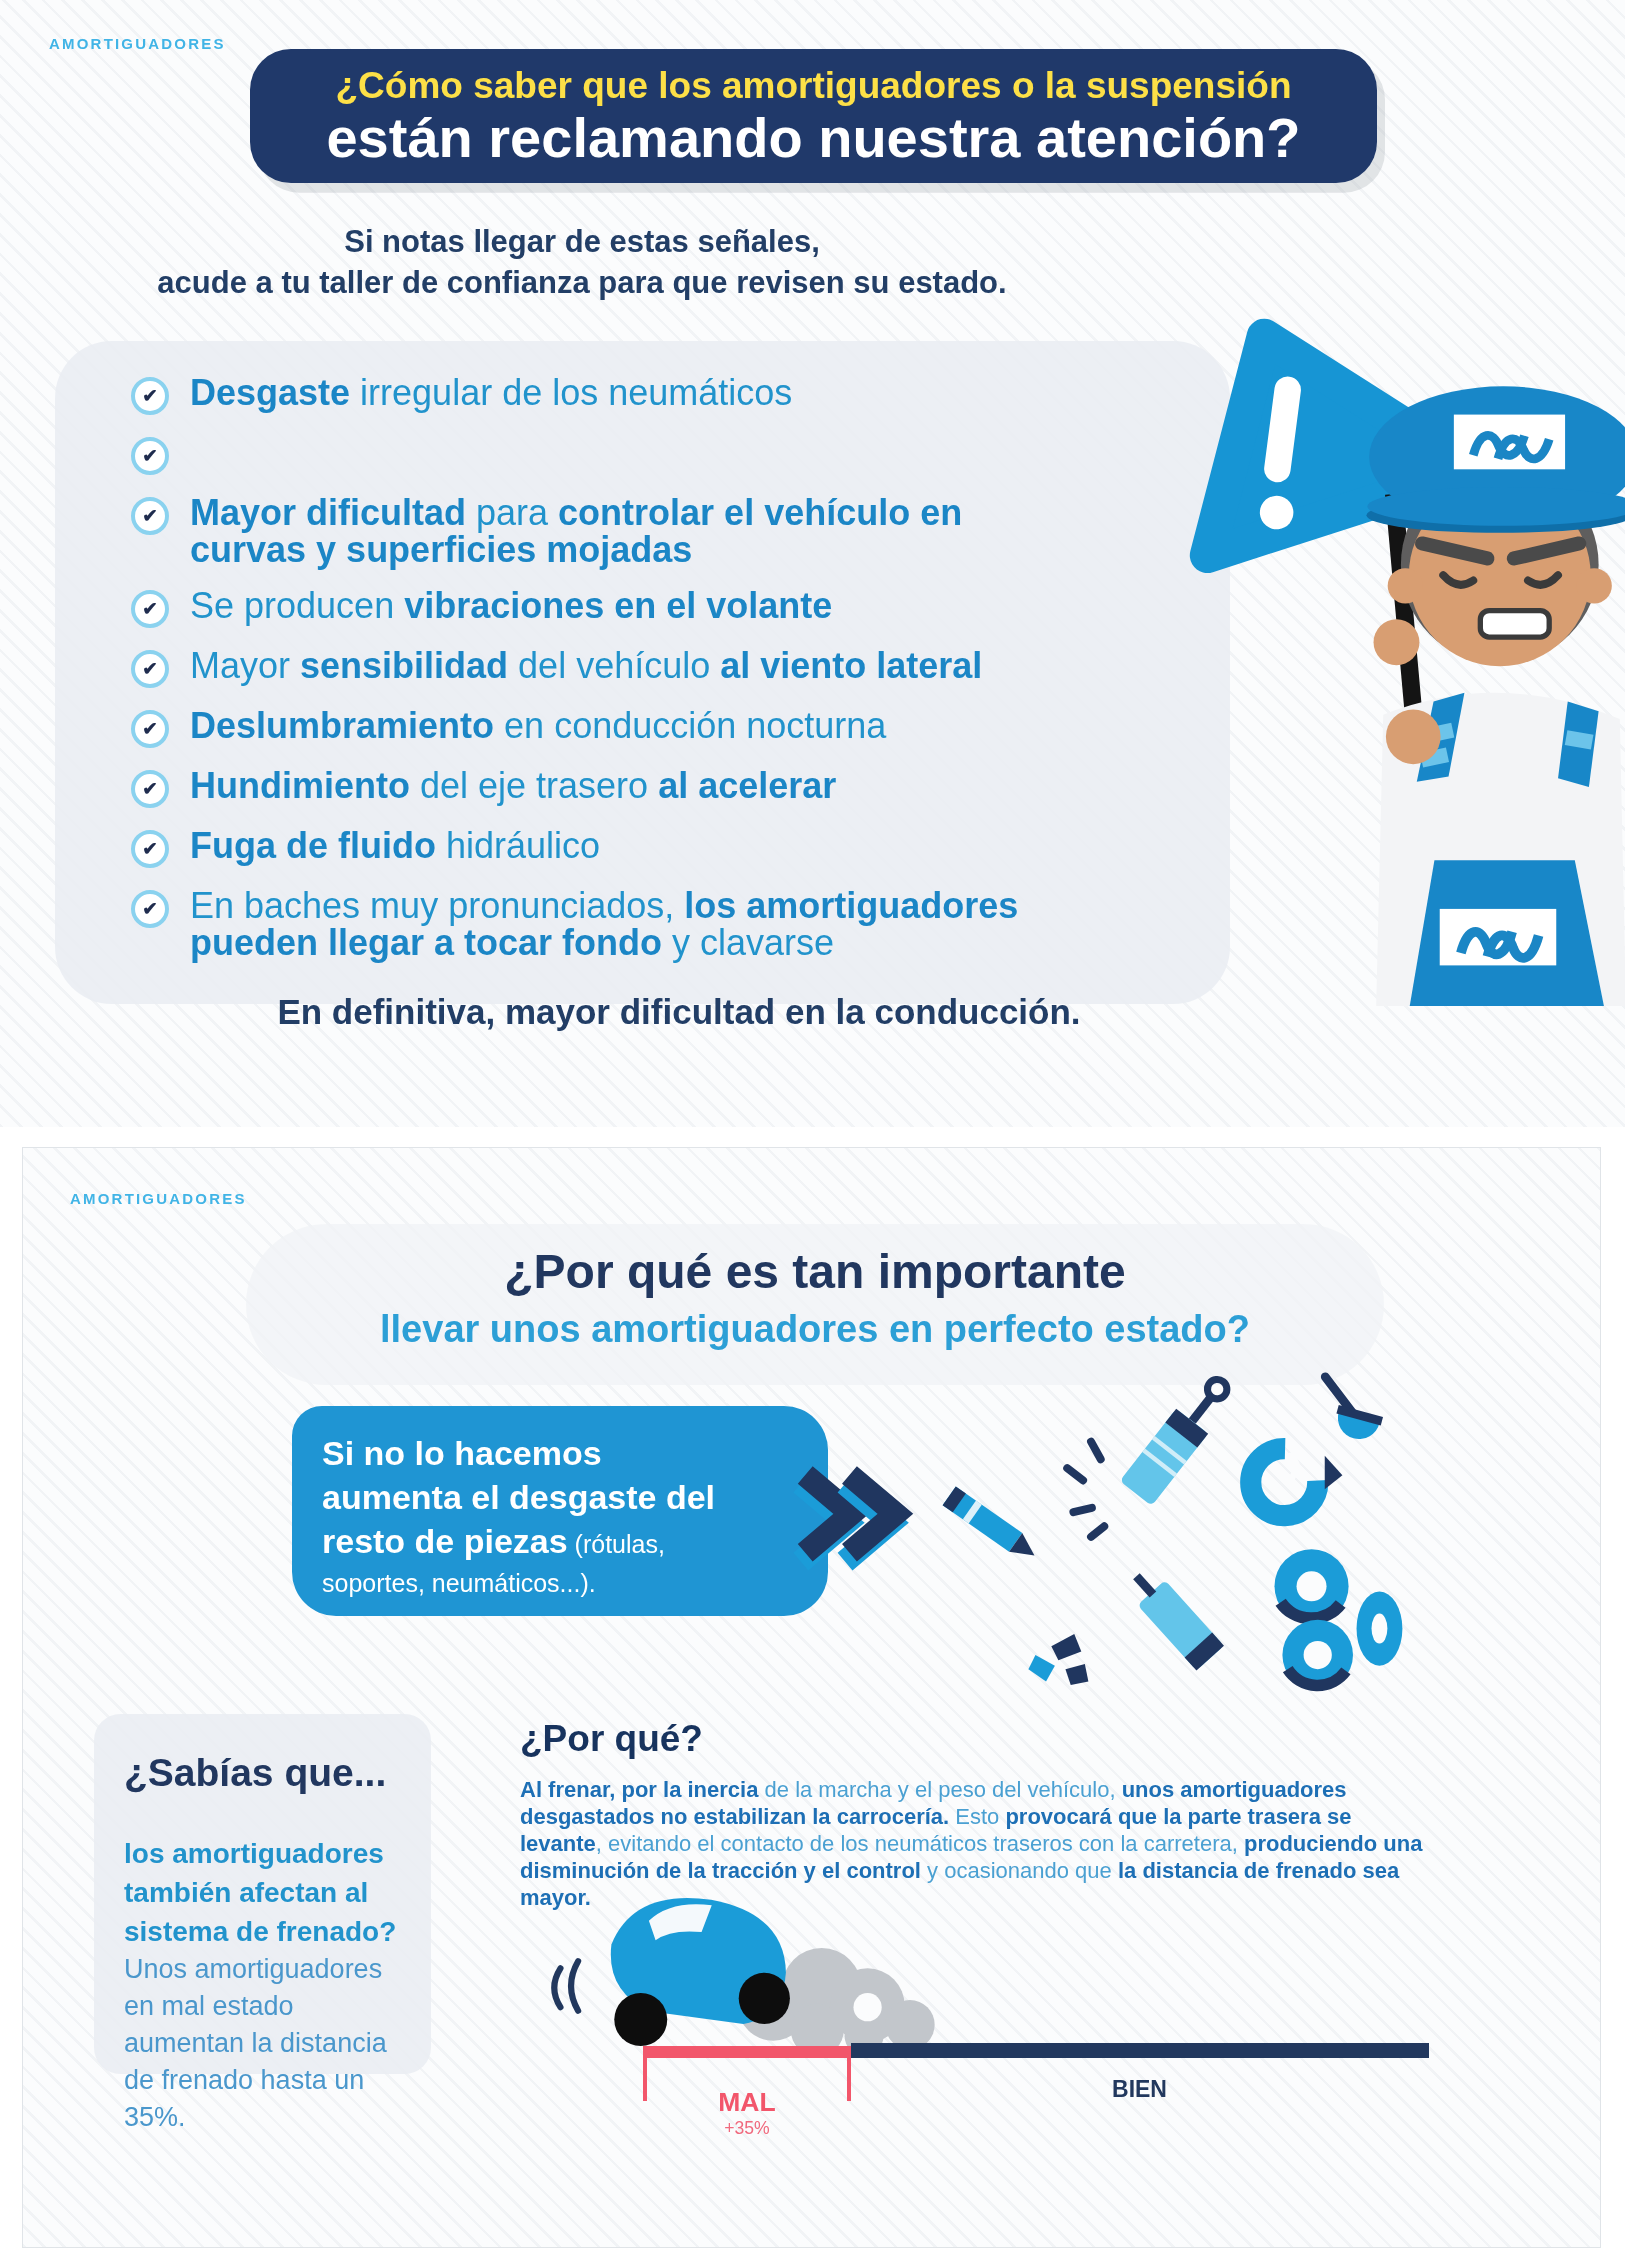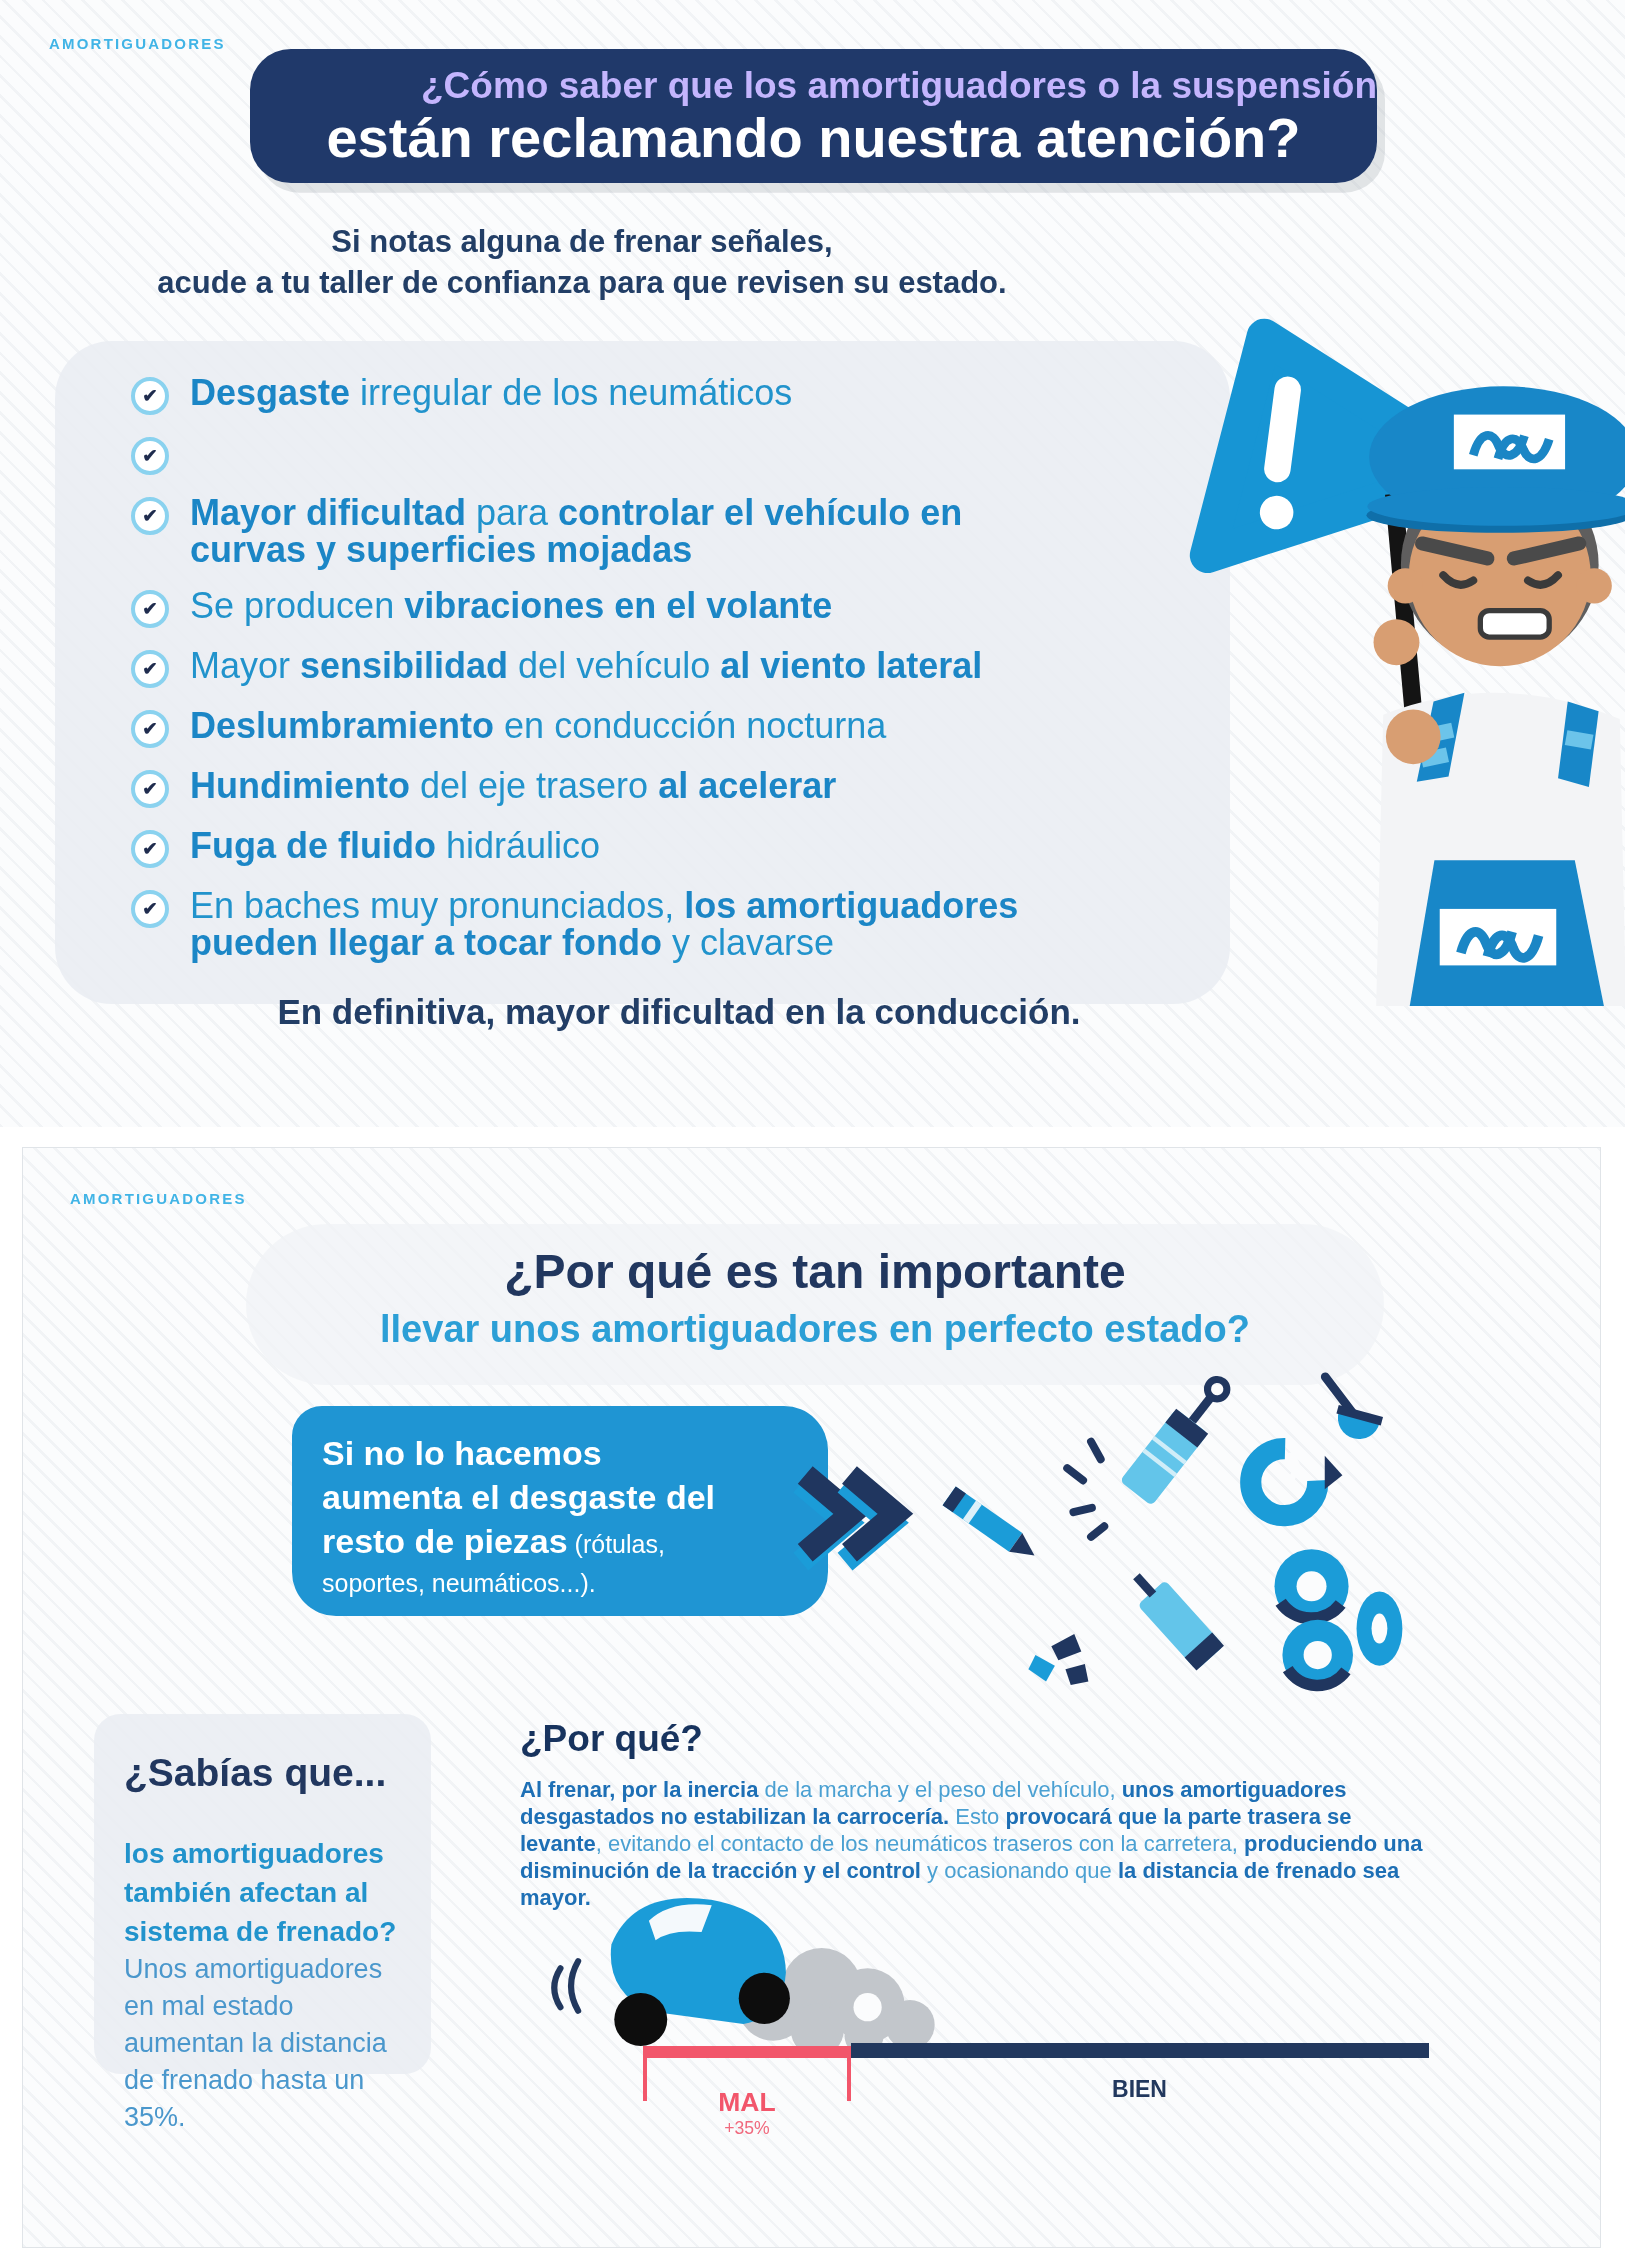--- a/index.html
+++ b/index.html
@@ -12,21 +12,21 @@
 
   
   .corner-mark{left:0;top:6;width:9.7px;height:15px;background:#c0392b;}
 
   
   .panel1{left:0;top:0;width:1626px;height:1127px;}
   .tag{font-size:15px;font-weight:700;letter-spacing:2.2px;color:#41b4e6;}
   .tag1{left:49px;top:35px;}
   .title-box{left:250px;top:49px;width:1127px;height:134px;background:#20396a;border-radius:41px;
              box-shadow:8px 9.7px 0 rgba(158,164,171,0.28);text-align:center;padding-top:12.4px;box-sizing:border-box;}
-  .title-box .t1{font-size:37px;line-height:49px;font-weight:700;color:#c4b5fd;text-align:right;}
+  .title-box .t1{font-size:37px;line-height:49px;font-weight:700;color:#fde047;}
   .title-box .t2{font-size:56px;line-height:55px;font-weight:700;color:#ffffff;}
   .subtitle{left:35px;top:221px;width:1094px;text-align:center;color:#223e66;font-weight:700;
             font-size:31px;line-height:41px;}
   .checklist-bg{left:55px;top:341px;width:1175px;height:663px;background:rgba(233,237,242,0.88);border-radius:57px;}
   .checklist{left:131px;top:374px;width:1050px;}
   .row{display:flex;align-items:flex-start;margin-bottom:19.4px;}
   .check{flex:0 0 auto;width:30px;height:30px;margin-top:2.6px;margin-right:21px;border-radius:50%;
          border:4.4px solid #8ad2ef;background:#ffffff;color:#1f2c4e;font-size:18.5px;line-height:30px;
          text-align:center;font-weight:700;}
   .itext{font-size:36px;line-height:37px;color:#2193cc;max-width:882px;}
@@ -75,21 +75,21 @@
   <section class="abs panel1 stripes">
 
     <div class="abs tag tag1">AMORTIGUADORES</div>
 
     <div class="abs title-box">
       <div class="t1">¿Cómo saber que los amortiguadores o la suspensión</div>
       <div class="t2">están reclamando nuestra atención?</div>
     </div>
 
     <div class="abs subtitle">
-      <div>Si notas alguna de frenar señales,</div>
+      <div>Si notas llegar de estas señales,</div>
       <div>acude a tu taller de confianza para que revisen su estado.</div>
     </div>
 
     <div class="abs checklist-bg"></div>
 
     <div class="abs checklist">
       <div class="row">
         <span class="check">✔</span>
         <div class="itext"><span class="b">Desgaste</span><span> irregular de los neumáticos</span></div>
       </div>

